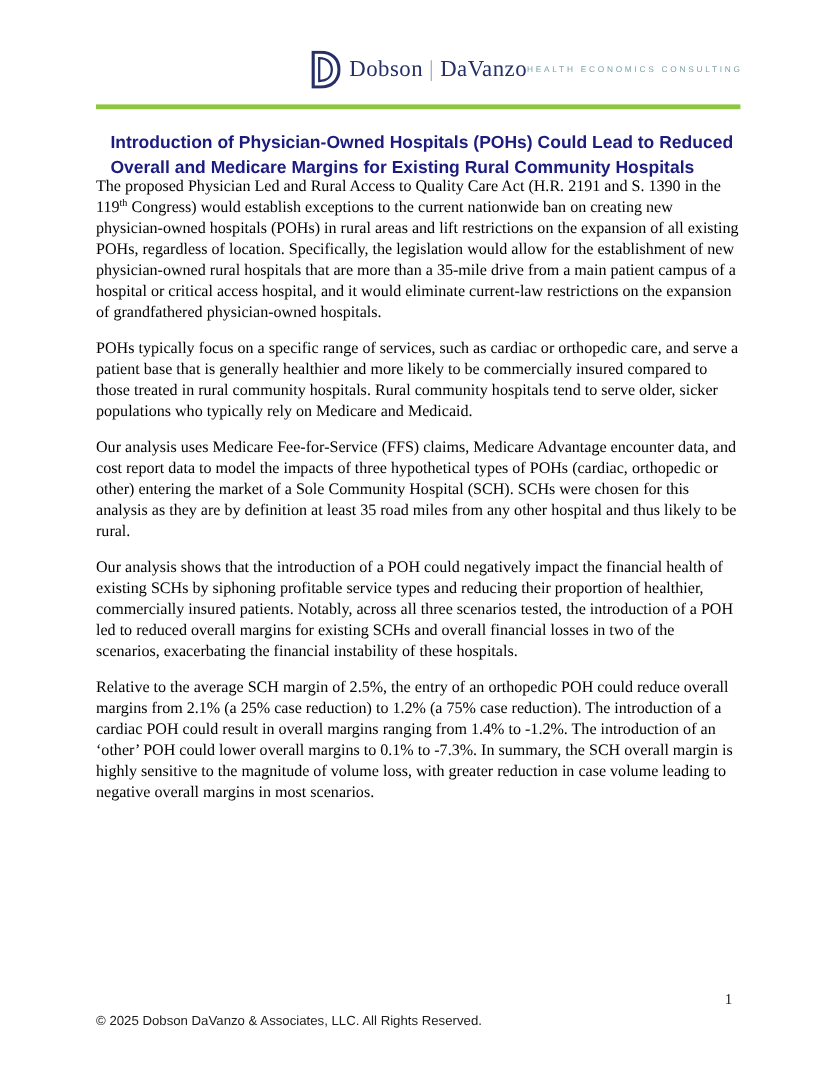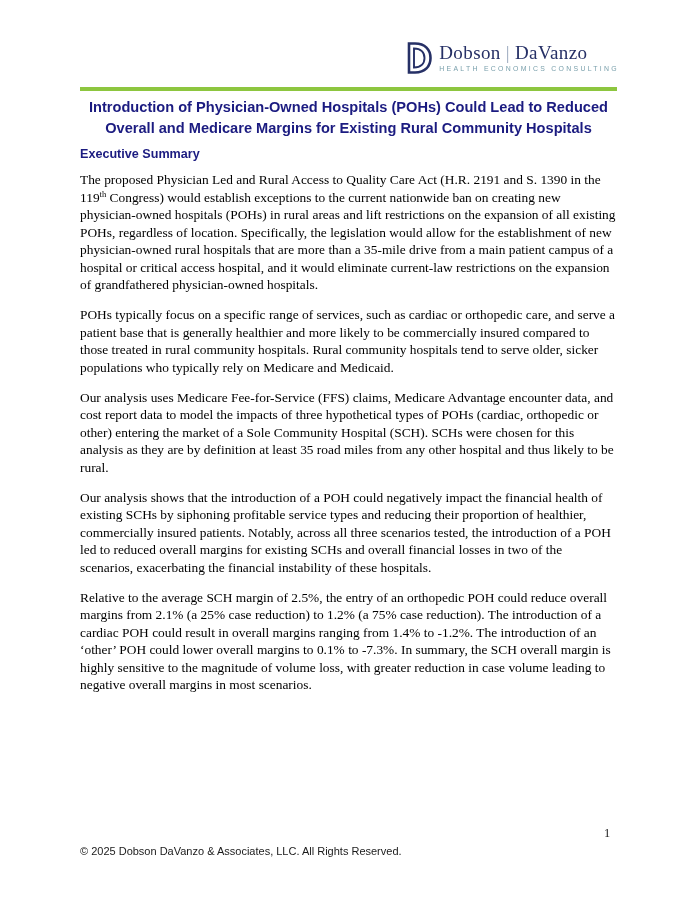--- a/index.html
+++ b/index.html
@@ -12,21 +12,21 @@
     margin:0 auto;
   }
 
   
   .logo {
     position:absolute; top:42px; right:76px;
     display:flex; align-items:center; gap:7px;
   }
   .logo-mark { display:block; }
   .logo-mark svg { display:block; }
-  .logo-textblock { display:flex; flex-direction:column; }
+  .logo-textblock { display:flex; flex-direction:row;align-items:center; }
   .logo-name {
     font-family:"Liberation Serif", serif;
     font-size:19px; line-height:20px;
     color:#263066; letter-spacing:0.4px; white-space:nowrap;
   }
   .logo-sep { color:#9aa8bd; padding:0 5px; font-weight:400; }
   .logo-sub {
     font-family:"Liberation Sans", sans-serif;
     font-size:6.9px; line-height:8px;
     letter-spacing:2.3px; color:#7aa0ac;
@@ -35,21 +35,21 @@
 
   
   .green-rule {
     position:absolute; top:87px; left:80px;
     width:537px; height:4px; background:#8dc63f;
   }
 
   
   .doc-title {
     position:absolute; top:97px; left:80px; width:537px;
-    margin:0; text-align:center;
+    margin:12px; text-align:left;
     font-family:"Liberation Sans", sans-serif;
     font-size:14.6px; line-height:21px; font-weight:bold;
     color:#1b1b80;
   }
 
   
   .content {
     position:absolute; top:146px; left:80px; width:537px;
   }
   .section-heading {
@@ -93,21 +93,20 @@
       <div class="logo-name"><span>Dobson</span><span class="logo-sep">|</span><span>DaVanzo</span></div>
       <div class="logo-sub">HEALTH ECONOMICS CONSULTING</div>
     </div>
   </div>
 
   <div class="green-rule"></div>
 
   <h1 class="doc-title">Introduction of Physician-Owned Hospitals (POHs) Could Lead to Reduced Overall and Medicare Margins for Existing Rural Community Hospitals</h1>
 
   <div class="content">
-    <h2 class="section-heading">Executive Summary</h2>
 
     <p><span>The proposed Physician Led and Rural Access to Quality Care Act (H.R. 2191 and S. 1390 in the 119</span><sup>th</sup><span> Congress) would establish exceptions to the current nationwide ban on creating new physician-owned hospitals (POHs) in rural areas and lift restrictions on the expansion of all existing POHs, regardless of location. Specifically, the legislation would allow for the establishment of new physician-owned rural hospitals that are more than a 35-mile drive from a main patient campus of a hospital or critical access hospital, and it would eliminate current-law restrictions on the expansion of grandfathered physician-owned hospitals.</span></p>
 
     <p>POHs typically focus on a specific range of services, such as cardiac or orthopedic care, and serve a patient base that is generally healthier and more likely to be commercially insured compared to those treated in rural community hospitals. Rural community hospitals tend to serve older, sicker populations who typically rely on Medicare and Medicaid.</p>
 
     <p>Our analysis uses Medicare Fee-for-Service (FFS) claims, Medicare Advantage encounter data, and cost report data to model the impacts of three hypothetical types of POHs (cardiac, orthopedic or other) entering the market of a Sole Community Hospital (SCH). SCHs were chosen for this analysis as they are by definition at least 35 road miles from any other hospital and thus likely to be rural.</p>
 
     <p>Our analysis shows that the introduction of a POH could negatively impact the financial health of existing SCHs by siphoning profitable service types and reducing their proportion of healthier, commercially insured patients. Notably, across all three scenarios tested, the introduction of a POH led to reduced overall margins for existing SCHs and overall financial losses in two of the scenarios, exacerbating the financial instability of these hospitals.</p>
 
     <p>Relative to the average SCH margin of 2.5%, the entry of an orthopedic POH could reduce overall margins from 2.1% (a 25% case reduction) to 1.2% (a 75% case reduction). The introduction of a cardiac POH could result in overall margins ranging from 1.4% to -1.2%. The introduction of an ‘other’ POH could lower overall margins to 0.1% to -7.3%. In summary, the SCH overall margin is highly sensitive to the magnitude of volume loss, with greater reduction in case volume leading to negative overall margins in most scenarios.</p>

